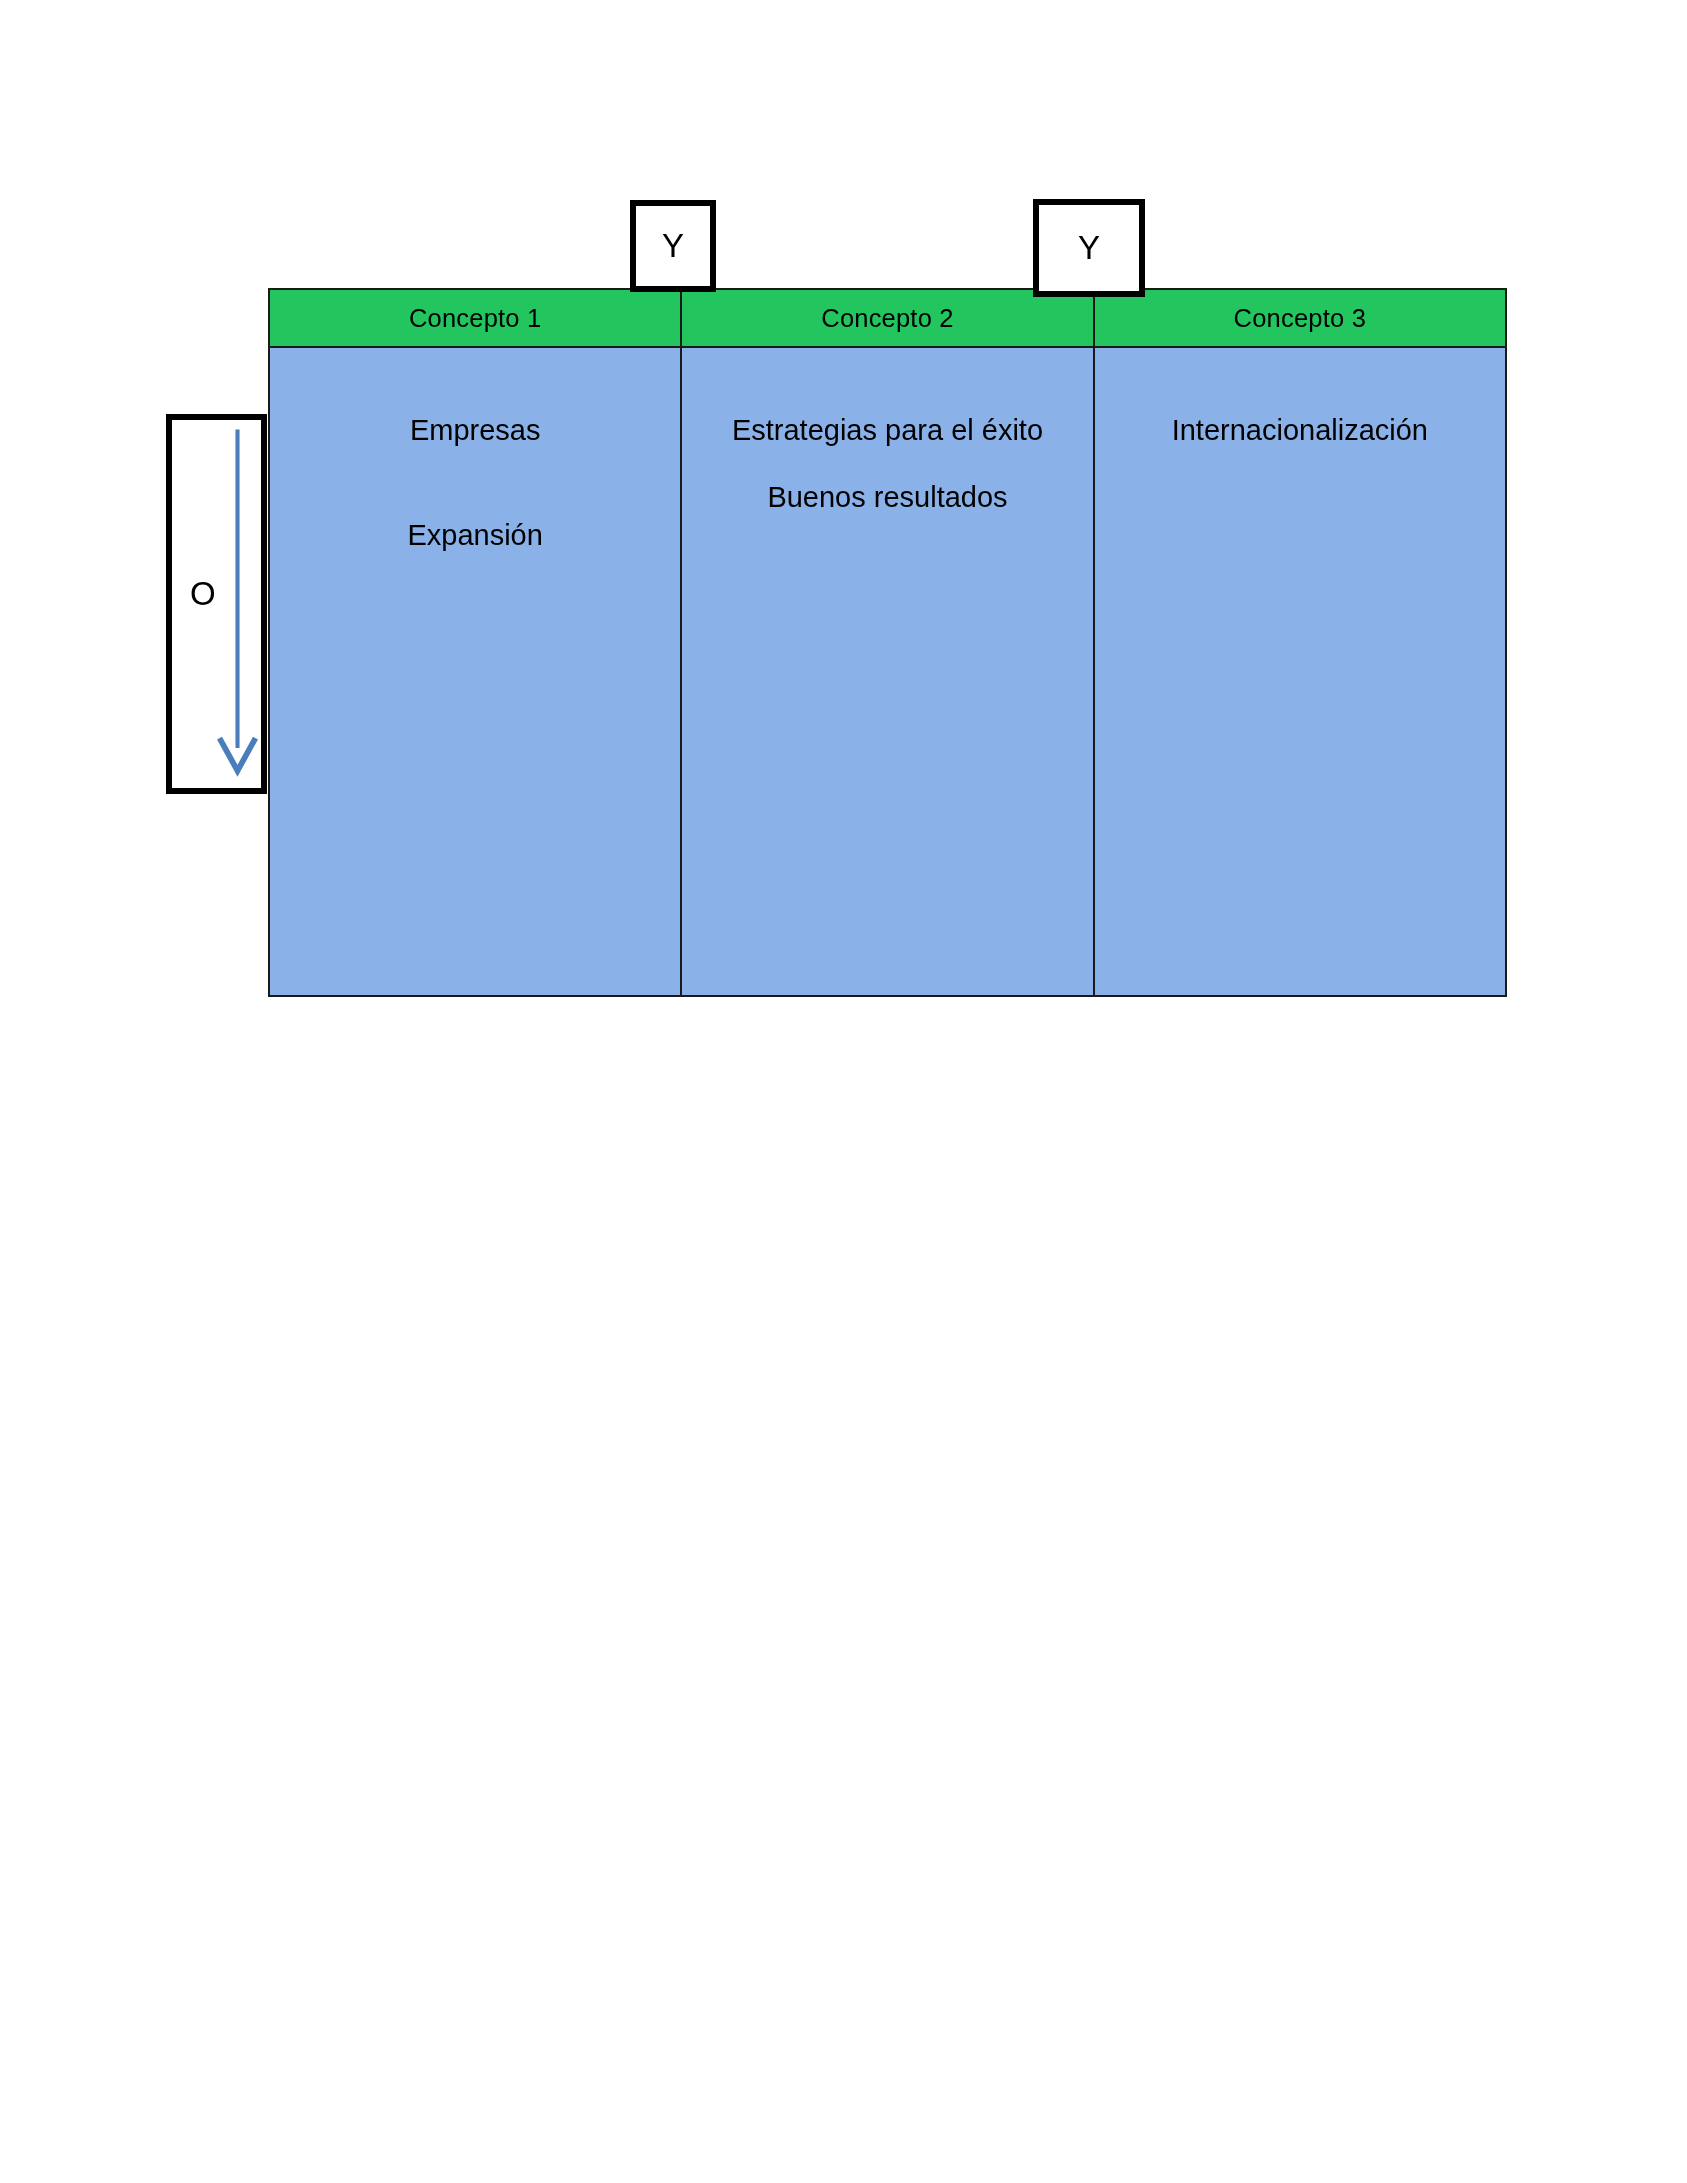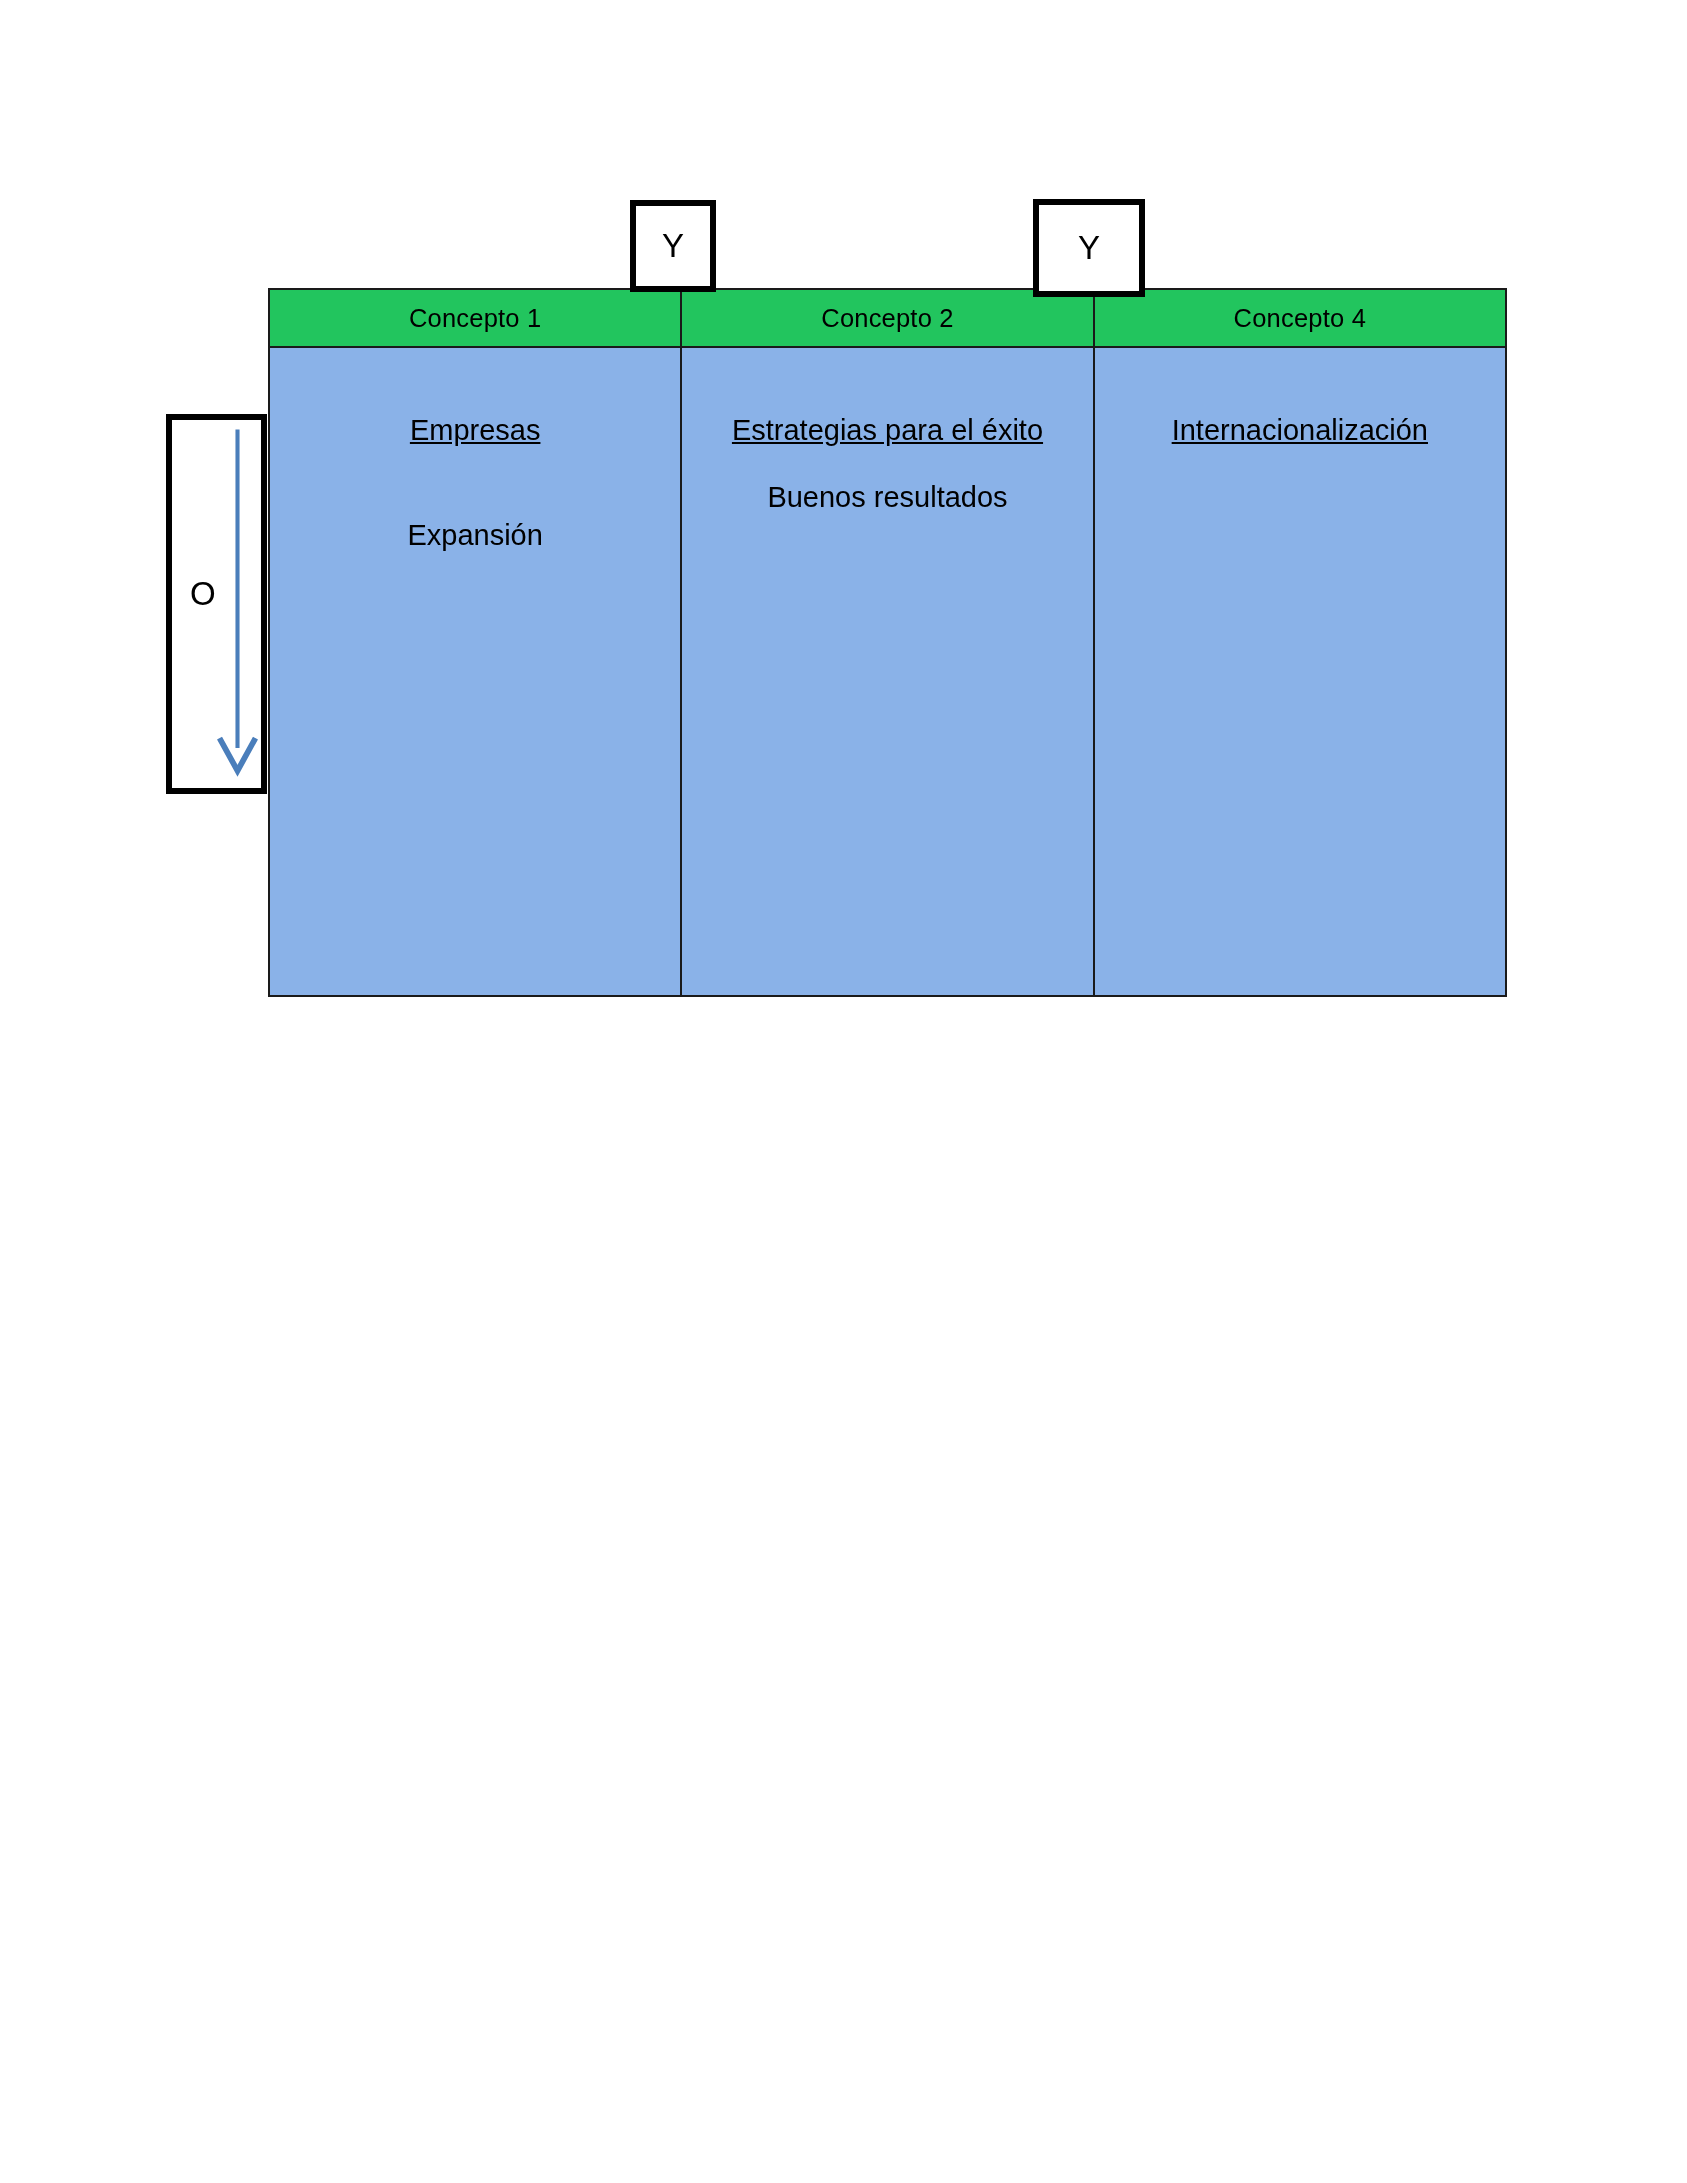--- a/index.html
+++ b/index.html
@@ -73,21 +73,21 @@
     box-sizing: border-box;
     border-right: 2.5px solid #1a1a1a;
     padding-top: 64px;
     text-align: center;
     font-size: 29px;
     color: #000000;
     line-height: 1.28;
   }
   .body-cell:last-child { border-right: none; }
 
-  .cell-line-1 { padding: 0 20px; text-decoration: underline; }
+  .cell-line-1 { padding: 0 20px; }
   .cell-line-2 {
     padding: 0 4px;
     margin-top: 30px;
   }
   .cell-line-2.offset-single { margin-top: 68px; }
 
   
   .y-box {
     position: absolute;
     background: #ffffff;
@@ -149,21 +149,21 @@
   <div class="concept-table">
 
     <div class="header-row">
       <div class="header-cell">
         <span>Concepto 1</span>
       </div>
       <div class="header-cell">
         <span>Concepto 2</span>
       </div>
       <div class="header-cell">
-        <span>Concepto 4</span>
+        <span>Concepto 3</span>
       </div>
     </div>
 
     <div class="body-row">
 
       <div class="body-cell">
         <div class="cell-line-1">Empresas</div>
         <div class="cell-line-2 offset-single">Expansión</div>
       </div>
 

